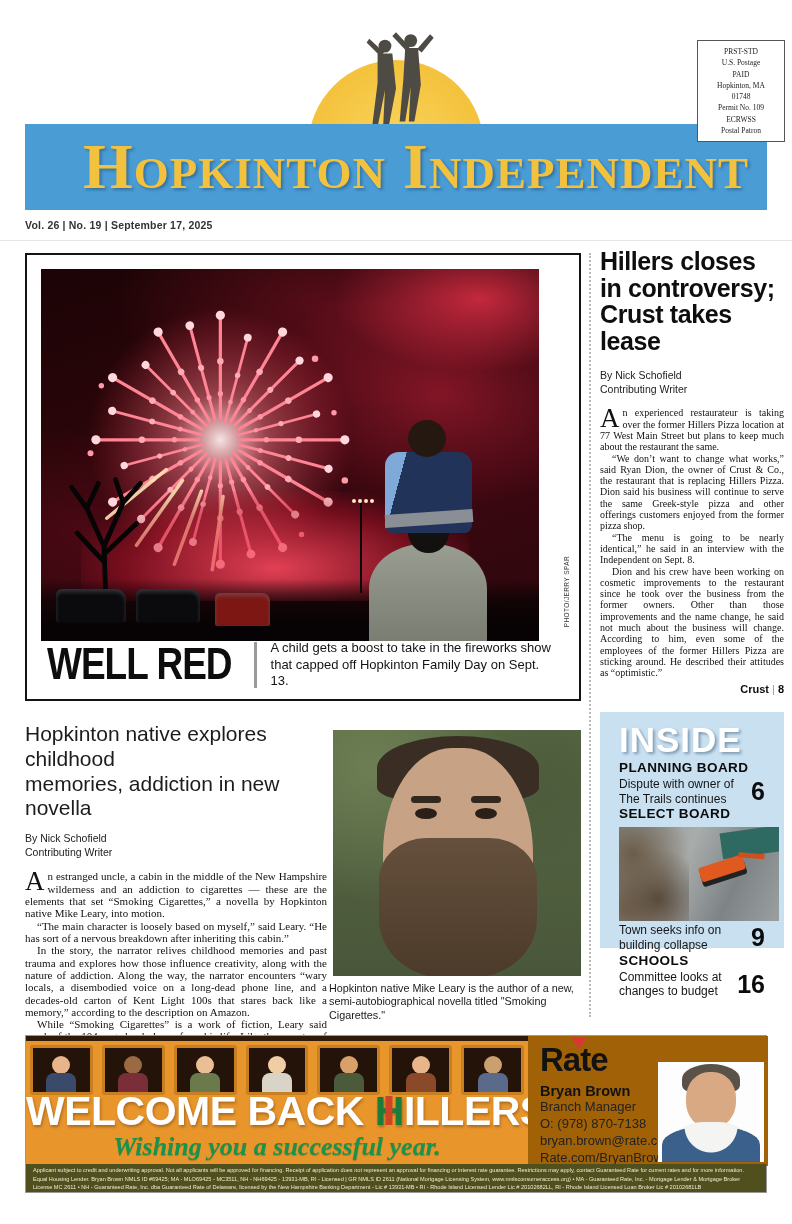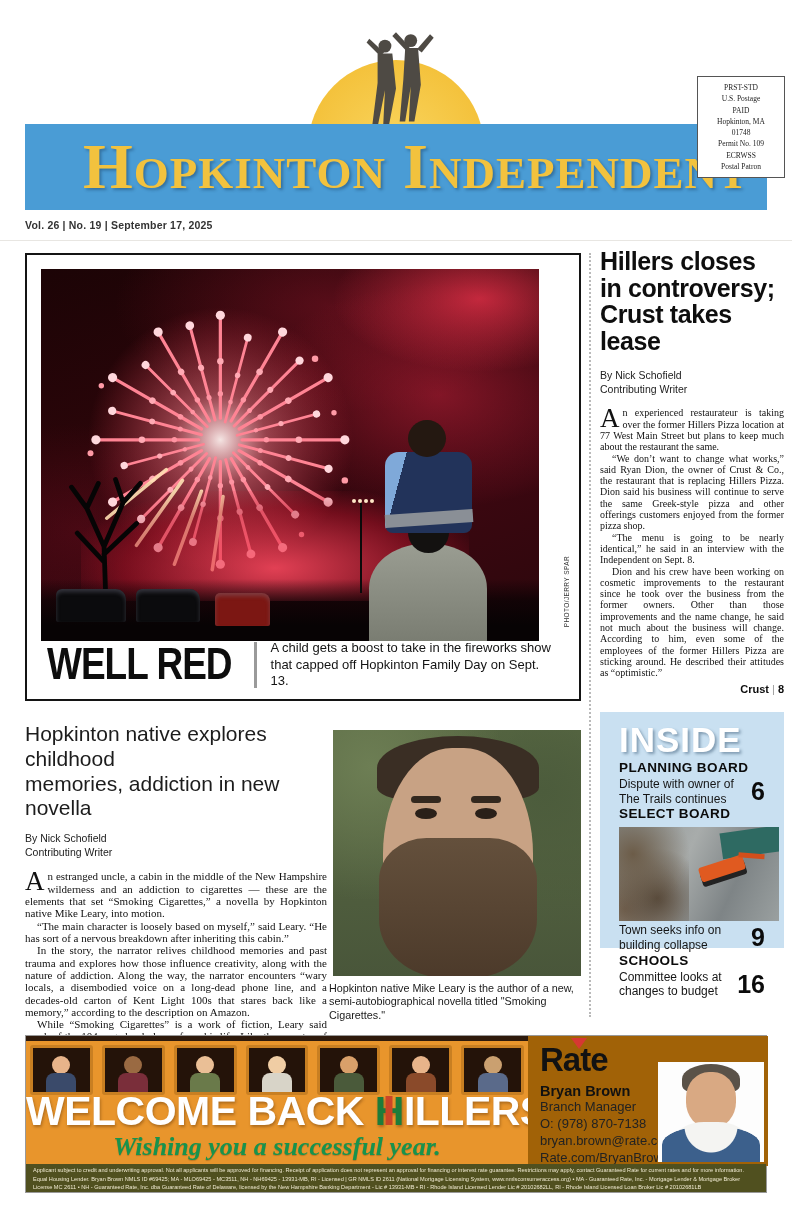--- a/index.html
+++ b/index.html
@@ -3,21 +3,21 @@
 <meta charset="utf-8">
 <style>
   * { margin:0; padding:0; box-sizing:border-box; }
   html,body { width:792px; background:#fff; }
   body { font-family:"Liberation Sans", sans-serif; color:#111; }
   .page { position:relative; width:792px; height:1224px; background:#fff; overflow:hidden; }
 
   
   .postal { position:absolute; top:40px; right:7px; width:88px; border:1px solid #555;
             padding:5px 2px; text-align:center; font-family:"Liberation Serif", serif;
-            font-size:7.5px; line-height:1.5; color:#222; background:#fff; z-index:6;margin-top:36px; }
+            font-size:7.5px; line-height:1.5; color:#222; background:#fff; z-index:6; }
   .sun { position:absolute; top:60px; left:50%; transform:translateX(-50%); width:176px; height:88px;
          background:radial-gradient(circle at 50% 100%, #f9d55e 0%, #f4c23c 70%); border-radius:88px 88px 0 0; z-index:1; }
   .statue { position:absolute; top:30px; left:50%; transform:translateX(-50%); width:92px; height:104px; z-index:2; }
   .masthead-band { position:absolute; top:124px; left:25px; right:25px; height:86px; background:#4a9cd5; z-index:3; }
   .masthead-title { width:100%; height:100%; display:flex; align-items:center; justify-content:center;
          font-family:"Liberation Serif", serif; font-weight:bold; font-variant:small-caps;
          font-size:64px; letter-spacing:1px; color:#f2c23e;
          text-shadow:2px 2px 3px rgba(25,60,95,.45); white-space:nowrap;padding-left:40px; }
   .ribbon { position:absolute; top:86px; left:50%; transform:translateX(-50%); width:352px; height:46px; z-index:4; }
   .ribbon::before, .ribbon::after { content:""; position:absolute; top:10px; width:58px; height:34px; background:#8e241c; }

